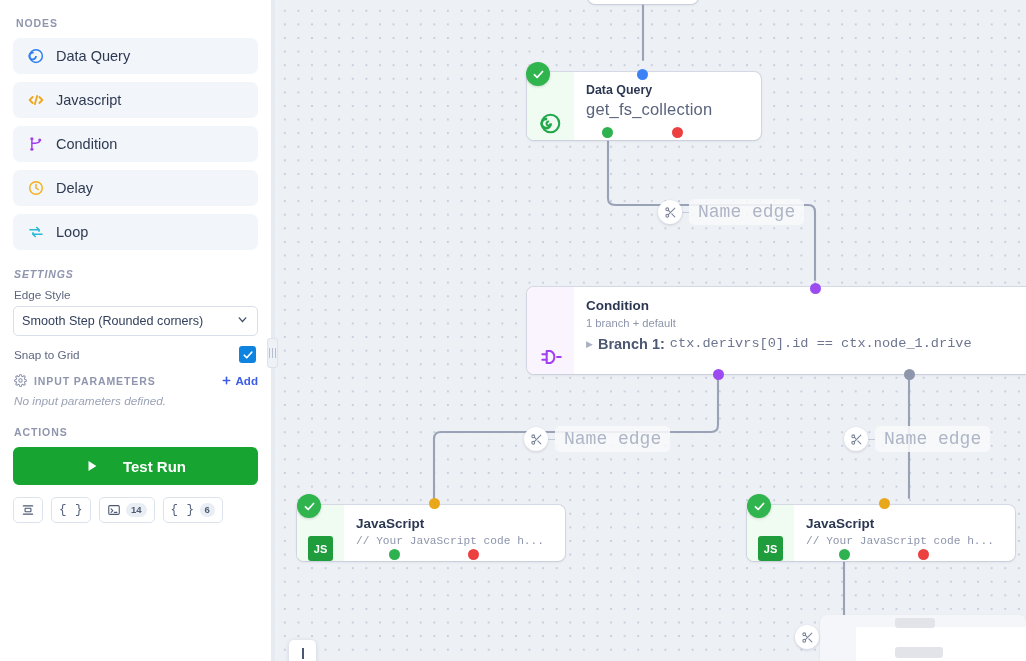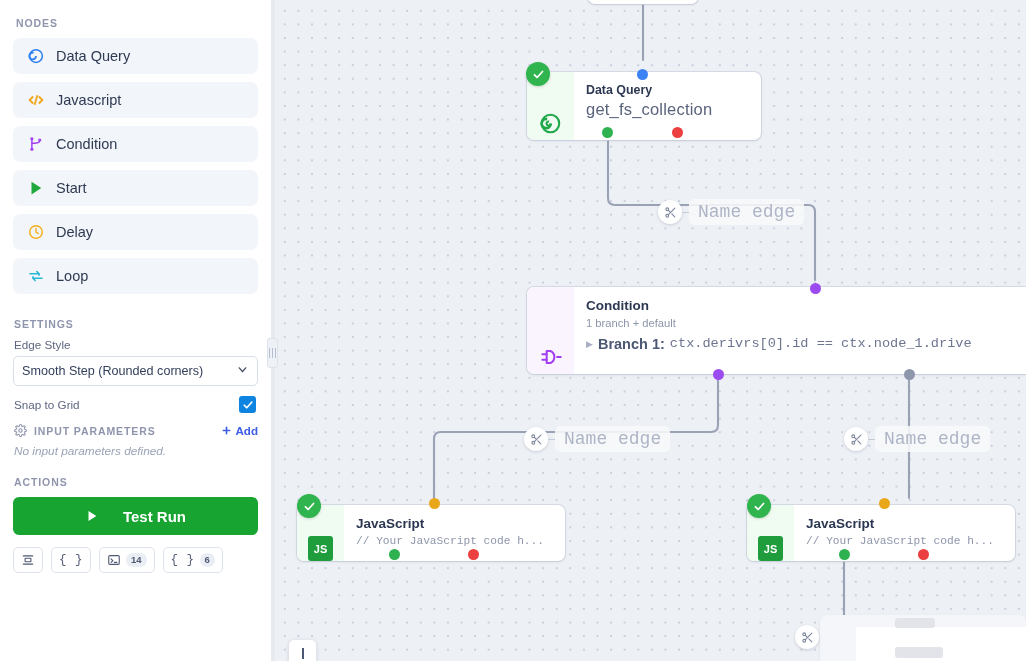--- a/index.html
+++ b/index.html
@@ -30,21 +30,21 @@
     height: 36px; margin-bottom: 8px;
     background: #f2f5f9; border-radius: 7px;
     display: flex; align-items: center; gap: 11px;
     padding: 0 14px; cursor: grab;
   }
   .node-item .lbl { font-size: 14.5px; color: #2e3a52; font-weight: 500; }
   .nicon { width: 18px; height: 18px; display:flex; align-items:center; justify-content:center; flex: 0 0 18px;}
   .nicon svg { display:block; }
 
   
-  .settings-title { margin: 16px 0 8px 1px; }
+  .settings-title { margin: 10px 0 8px 1px; font-style: italic; }
   .field-label { font-size: 11.7px; color: #5e6781; margin-bottom: 5px; margin-left: 1px;}
   .select-wrap { position: relative; margin-bottom: 10px; }
   select.edge-style {
     width: 100%; height: 30px;
     border: 1px solid #d9dfe9; border-radius: 5px;
     background: #fff; color: #33405c;
     font-size: 12.6px; font-family: "Liberation Sans", sans-serif;
     padding: 0 26px 0 8px;
     appearance: none; -webkit-appearance: none;
     cursor: pointer;
@@ -268,28 +268,20 @@
             <circle cx="6.5" cy="5" r="2.1" fill="#a23ff0" stroke="none"></circle>
             <circle cx="17" cy="6.6" r="2.1" fill="#a23ff0" stroke="none"></circle>
             <circle cx="6.5" cy="19" r="2.1" fill="#a23ff0" stroke="none"></circle>
             <path d="M6.5 7.2 v9.7"></path>
             <path d="M6.8 11 C 12 11 15.5 10.5 16.6 8.7"></path>
           </svg>
         </span>
         <span class="lbl">Condition</span>
       </div>
 
-      <div class="node-item">
-        <span class="nicon">
-          <svg width="18" height="18" viewBox="0 0 24 24">
-              <polygon points="6,3.5 19,12 6,20.5" fill="#1fa83b"></polygon>
-            </svg>
-        </span>
-        <span class="lbl">Start</span>
-      </div>
 
       <div class="node-item">
         <span class="nicon">
           <svg width="18" height="18" viewBox="0 0 24 24" fill="none" stroke="#f3b01c" stroke-width="1.9" stroke-linecap="round">
             <circle cx="12" cy="12" r="8.4"></circle>
               <path d="M12 7.3 V12 l3.2 2"></path>
           </svg>
         </span>
         <span class="lbl">Delay</span>
       </div>

